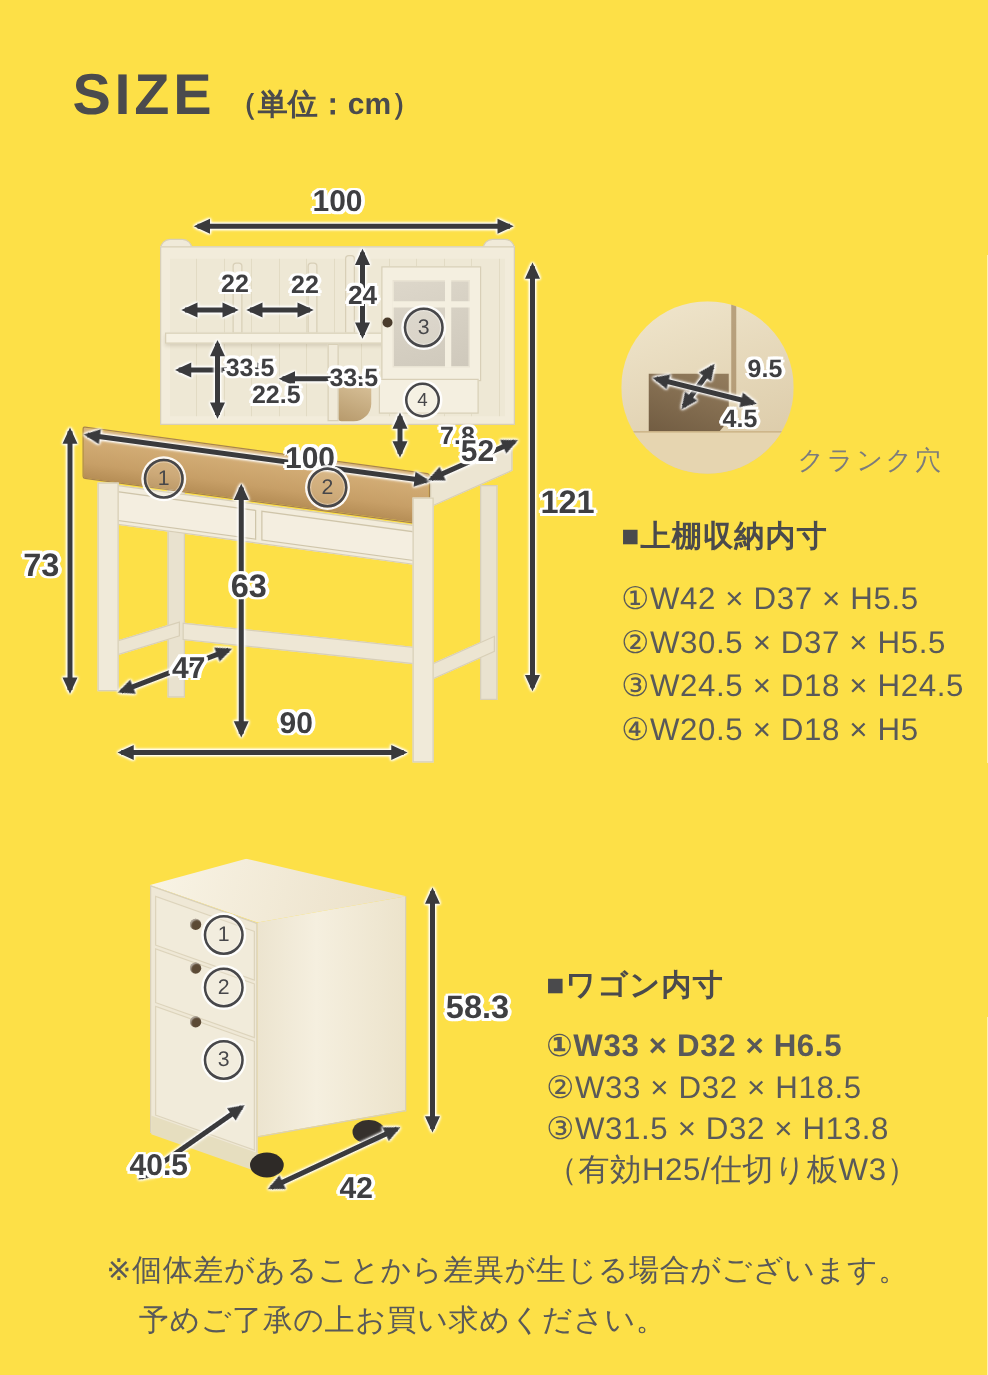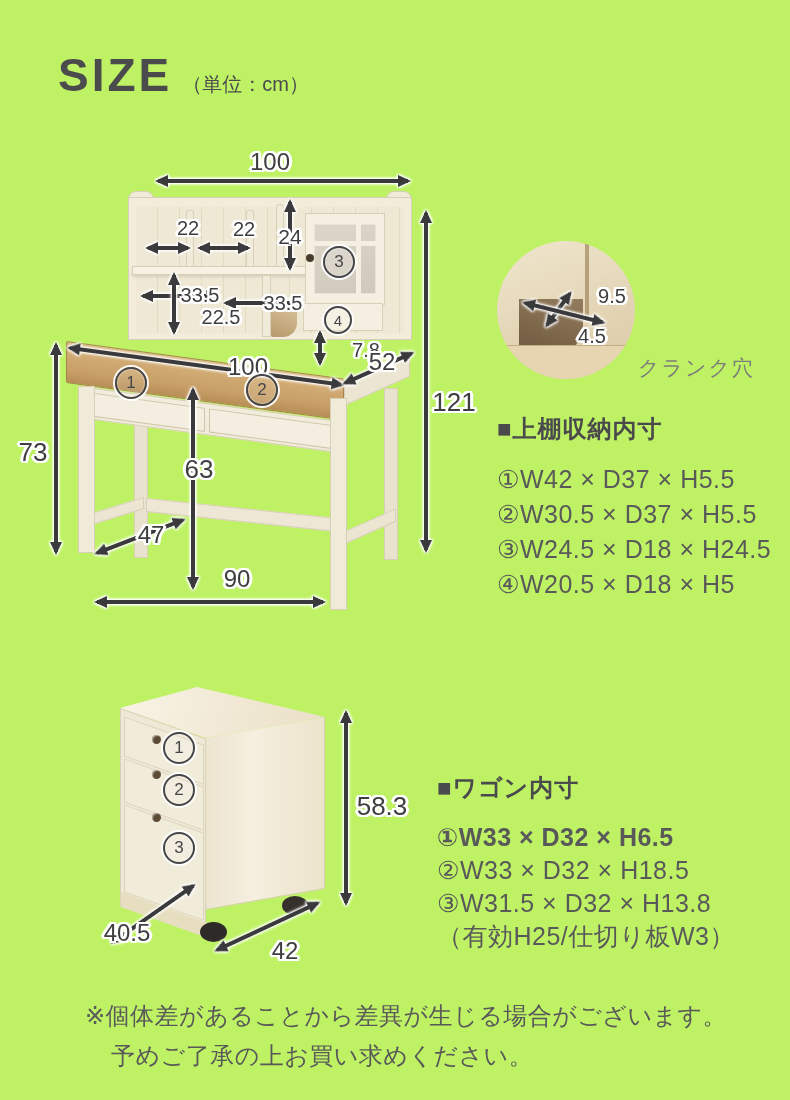--- a/index.html
+++ b/index.html
@@ -1,37 +1,37 @@
 <!DOCTYPE html>
 <html><head>
 <meta charset="utf-8">
 <style>
   html,body{margin:0;padding:0;background:#fff;}
-  .canvas{position:relative;width:790px;height:1100px;background:#bef264;overflow:hidden;
+  .canvas{position:relative;width:790px;height:1100px;background:#fde047;overflow:hidden;
           font-family:"Liberation Sans","DejaVu Sans",sans-serif;color:#4a4a4c;}
   
   .title{position:absolute;left:58px;top:48px;display:flex;align-items:baseline;gap:10px;}
   .t-main{font-size:46px;font-weight:700;letter-spacing:3px;color:#4b4b4d;}
-  .t-unit{font-size:20px;font-weight:400;color:#4b4b4d;}
+  .t-unit{font-size:24px;font-weight:700;color:#4b4b4d;}
   
   .wood{position:absolute;background:#f0ead9;border:1px solid #d8cfb7;box-sizing:border-box;}
   .panel{position:absolute;box-sizing:border-box;}
   
   .dim{position:absolute;height:4px;background:#3a3a3c;z-index:6;transform-origin:left center;
        filter:drop-shadow(0 0 1px #fff) drop-shadow(0 0 1px #fff) drop-shadow(0 0 1px #fff);}
   .dim::before{content:"";position:absolute;left:-3px;top:50%;transform:translateY(-50%);
        width:0;height:0;border:solid transparent;border-width:6px 13px 6px 0;border-right-color:#3a3a3c;}
   .dim::after{content:"";position:absolute;right:-3px;top:50%;transform:translateY(-50%);
        width:0;height:0;border:solid transparent;border-width:6px 0 6px 13px;border-left-color:#3a3a3c;}
   .dim.v{width:4px;}
   .dim.v::before{left:50%;top:-3px;transform:translateX(-50%);border-width:0 6px 13px 6px;
        border-right-color:transparent;border-bottom-color:#3a3a3c;}
   .dim.v::after{left:50%;right:auto;bottom:-3px;top:auto;transform:translateX(-50%);
        border-width:13px 6px 0 6px;border-left-color:transparent;border-top-color:#3a3a3c;}
-  .dlabel{position:absolute;z-index:7;color:#3f3f41;font-weight:400;white-space:nowrap;
+  .dlabel{position:absolute;z-index:7;color:#3f3f41;font-weight:700;white-space:nowrap;
        transform:translate(-50%,-50%);
        text-shadow:-2px 0 #fff,2px 0 #fff,0 -2px #fff,0 2px #fff,-2px -2px #fff,2px 2px #fff,-2px 2px #fff,2px -2px #fff,-3px 0 #fff,3px 0 #fff;}
   .fs20{font-size:20px;padding-left:40px;} .fs21{font-size:21px;} .fs24{font-size:24px;} .fs26{font-size:26px;}
   
   .marker{position:absolute;z-index:7;display:flex;align-items:center;justify-content:center;
        width:28px;height:28px;border:2px solid #47474a;border-radius:50%;color:#47474a;
        font-size:17px;font-weight:500;transform:translate(-50%,-50%);
        box-shadow:0 0 0 2px rgba(255,255,255,.92), inset 0 0 0 1px rgba(255,255,255,.35);background:rgba(255,255,255,.12);}
   .marker.sm{width:24px;height:24px;font-size:15px;}
   

